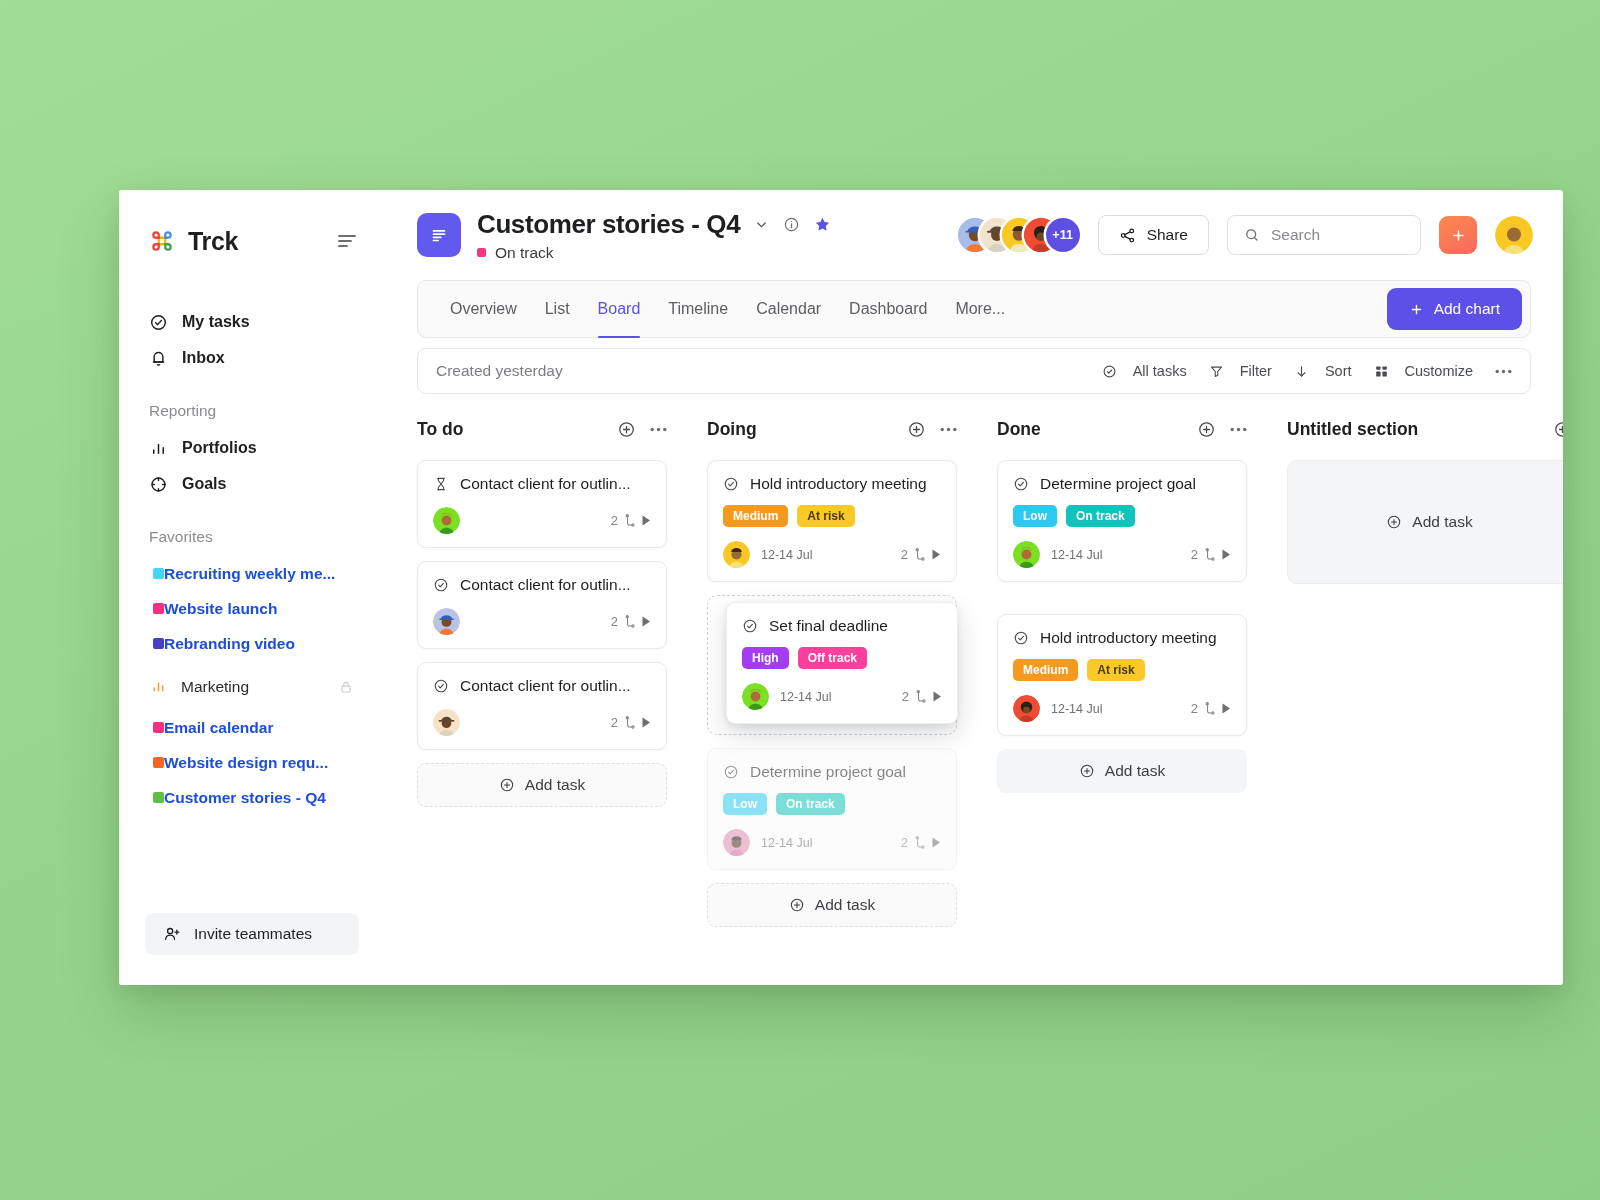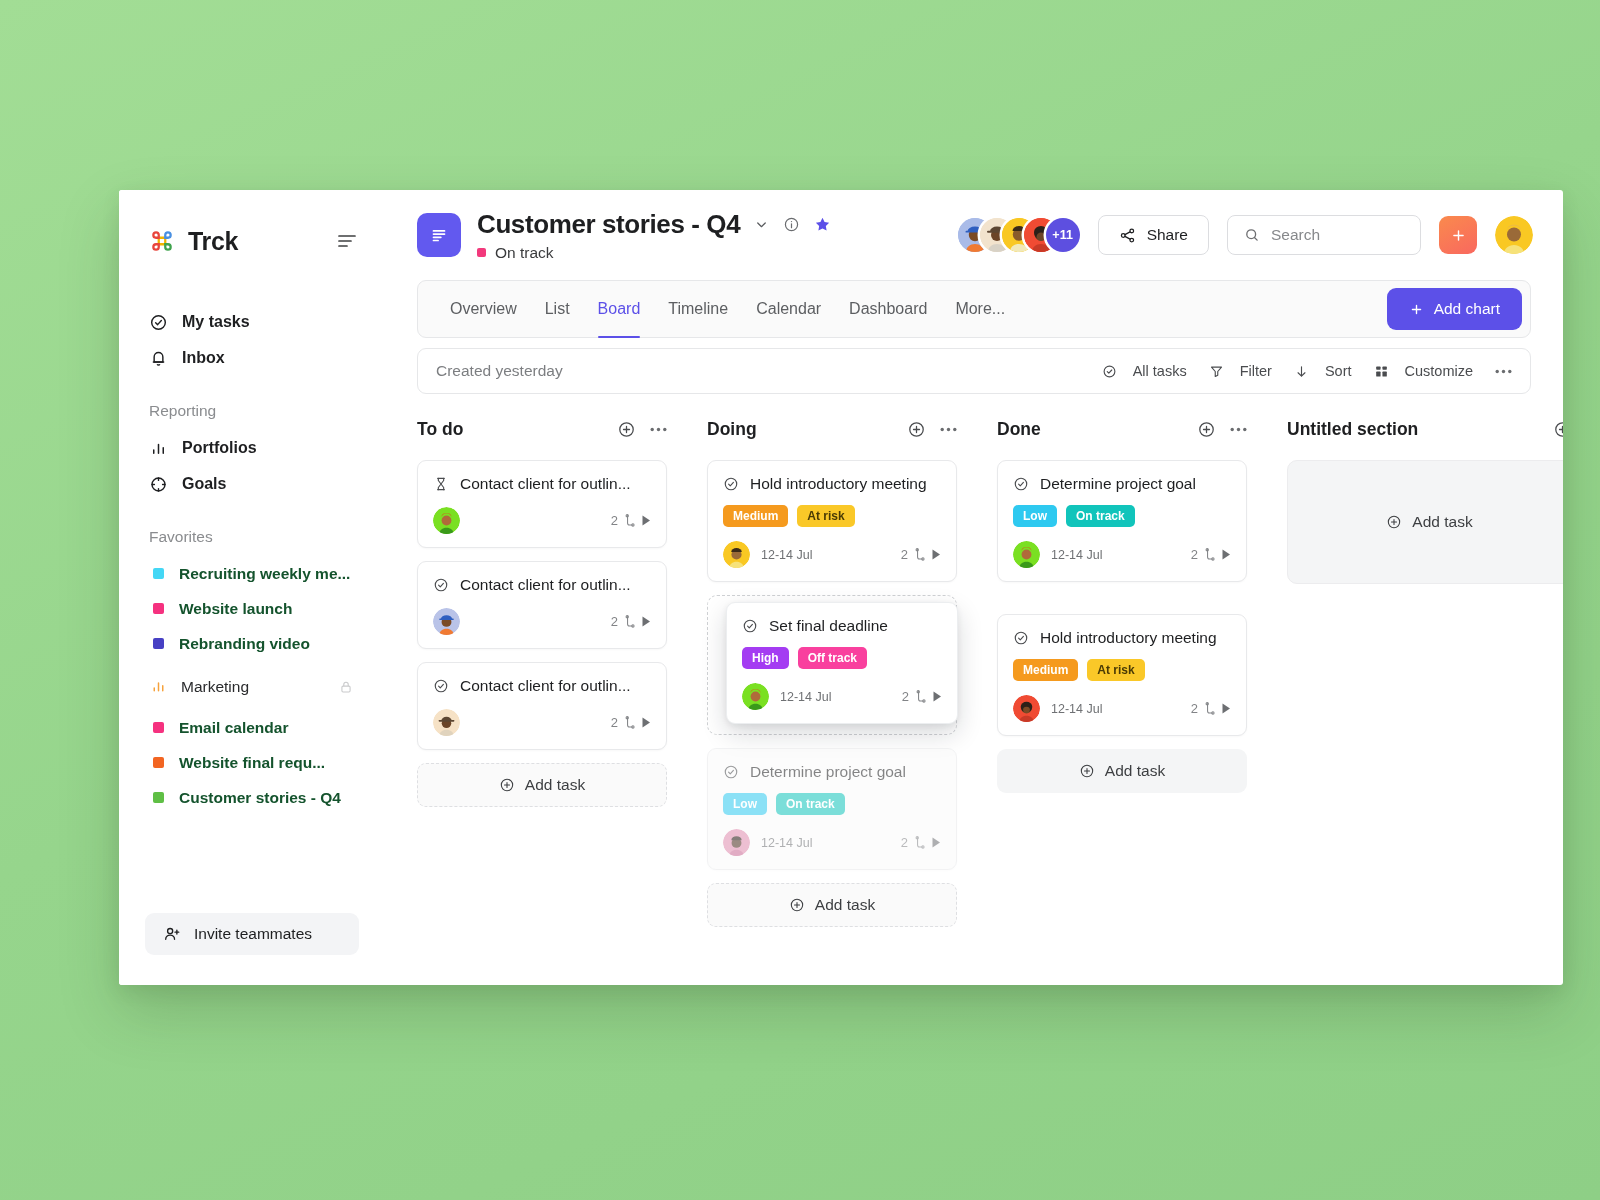--- a/index.html
+++ b/index.html
@@ -51,23 +51,23 @@
     height: 36px; padding: 0 30px;
     font-size: 16px; font-weight: 700; color: #1e1f21;
     cursor: pointer;
   }
   .nav-item .ico { width: 19px; height: 19px; display: flex; align-items: center; justify-content: center; flex: 0 0 19px; }
   .section-label {
     font-size: 15.5px; color: #8a8c8f; font-weight: 400;
     padding: 0 30px; margin: 26px 0 10px 0;
   }
   .fav-item {
-    display: flex; align-items: center; gap: 15px;
+    display: flex; align-items: center; 
     height: 35px; padding: 0 30px;
-    font-size: 15.5px; font-weight: 700; color: #14532d;
+    font-size: 15.5px; font-weight: 700; color: #1d4ed8;
     cursor: pointer; position: relative;
   }
   .sq { width: 11px; height: 11px; border-radius: 2px; flex: 0 0 11px; margin-left: 4px; }
   .fav-item.with-icon { gap: 13px; font-weight: 400; color: #2a2b2d; }
   .lock { position: absolute; right: 32px; opacity: .45; }
 
   .invite-wrap { margin-top: auto; padding: 0 26px 30px 26px; }
   #invite-teammates {
     display: flex; align-items: center; gap: 13px;
     background: #f3f4f6; border: none; border-radius: 9px;
@@ -336,21 +336,21 @@
             <path d="M8.2 10.5V7.6a3.8 3.8 0 0 1 7.6 0v2.9"></path>
           </svg>
       </span>
     </div>
     <div class="fav-item" style="margin-top:6px;">
       <span class="sq" style="background:#f5317f"></span>
       <span>Email calendar</span>
     </div>
     <div class="fav-item">
       <span class="sq" style="background:#f26522"></span>
-      <span>Website final requ...</span>
+      <span>Website design requ...</span>
     </div>
     <div class="fav-item">
       <span class="sq" style="background:#5fbf45"></span>
       <span>Customer stories - Q4</span>
     </div>
 
     <div class="invite-wrap">
       <button id="invite-teammates">
         <span>
           <svg width="18" height="18" viewBox="0 0 24 24" fill="none" stroke="#1e1f21" stroke-width="1.8" stroke-linecap="round" stroke-linejoin="round">

